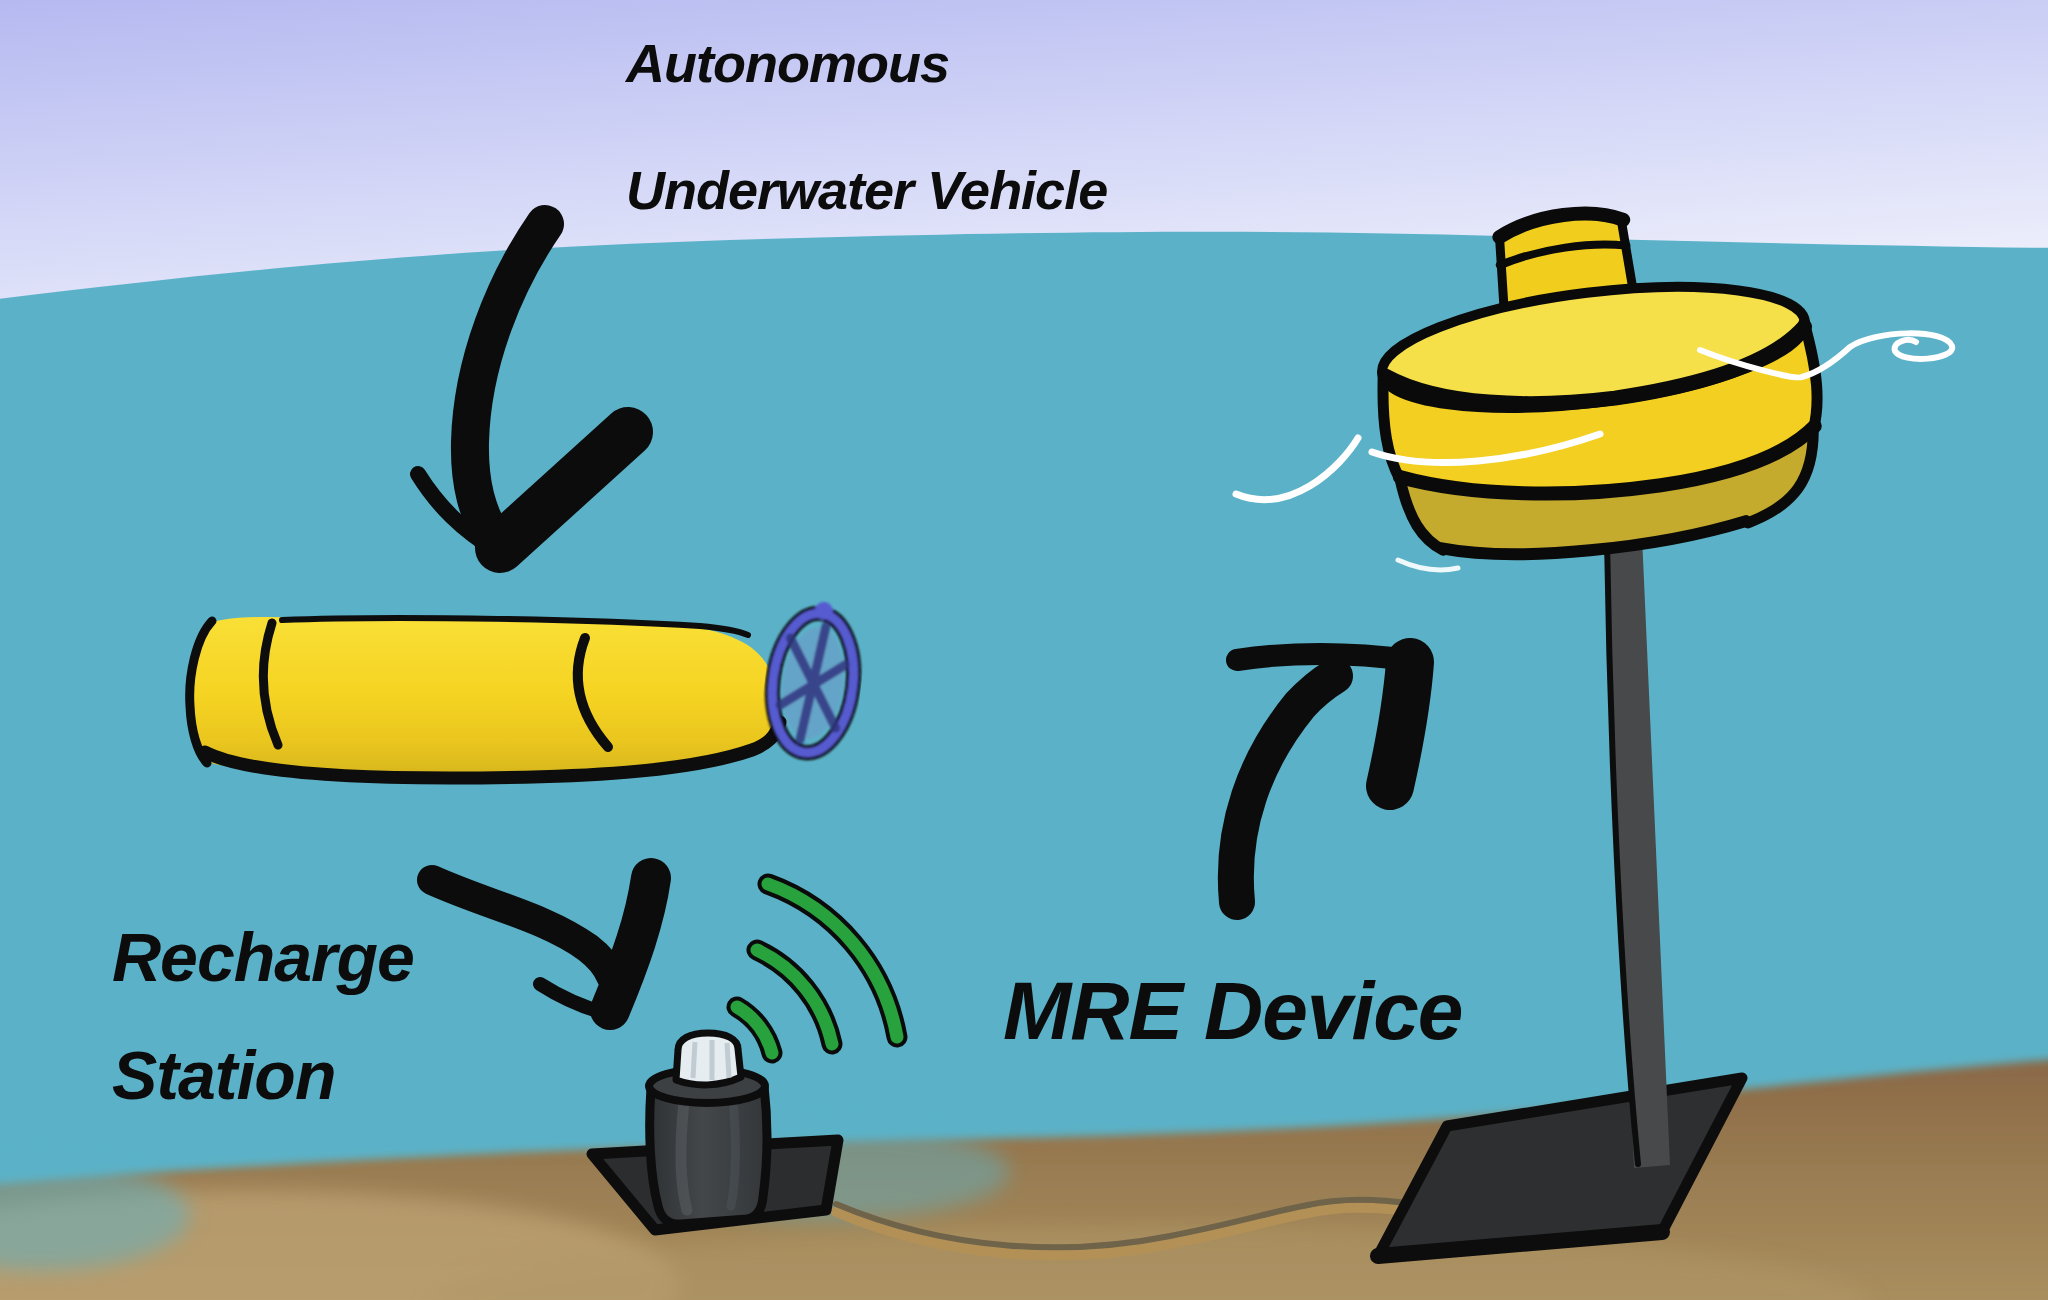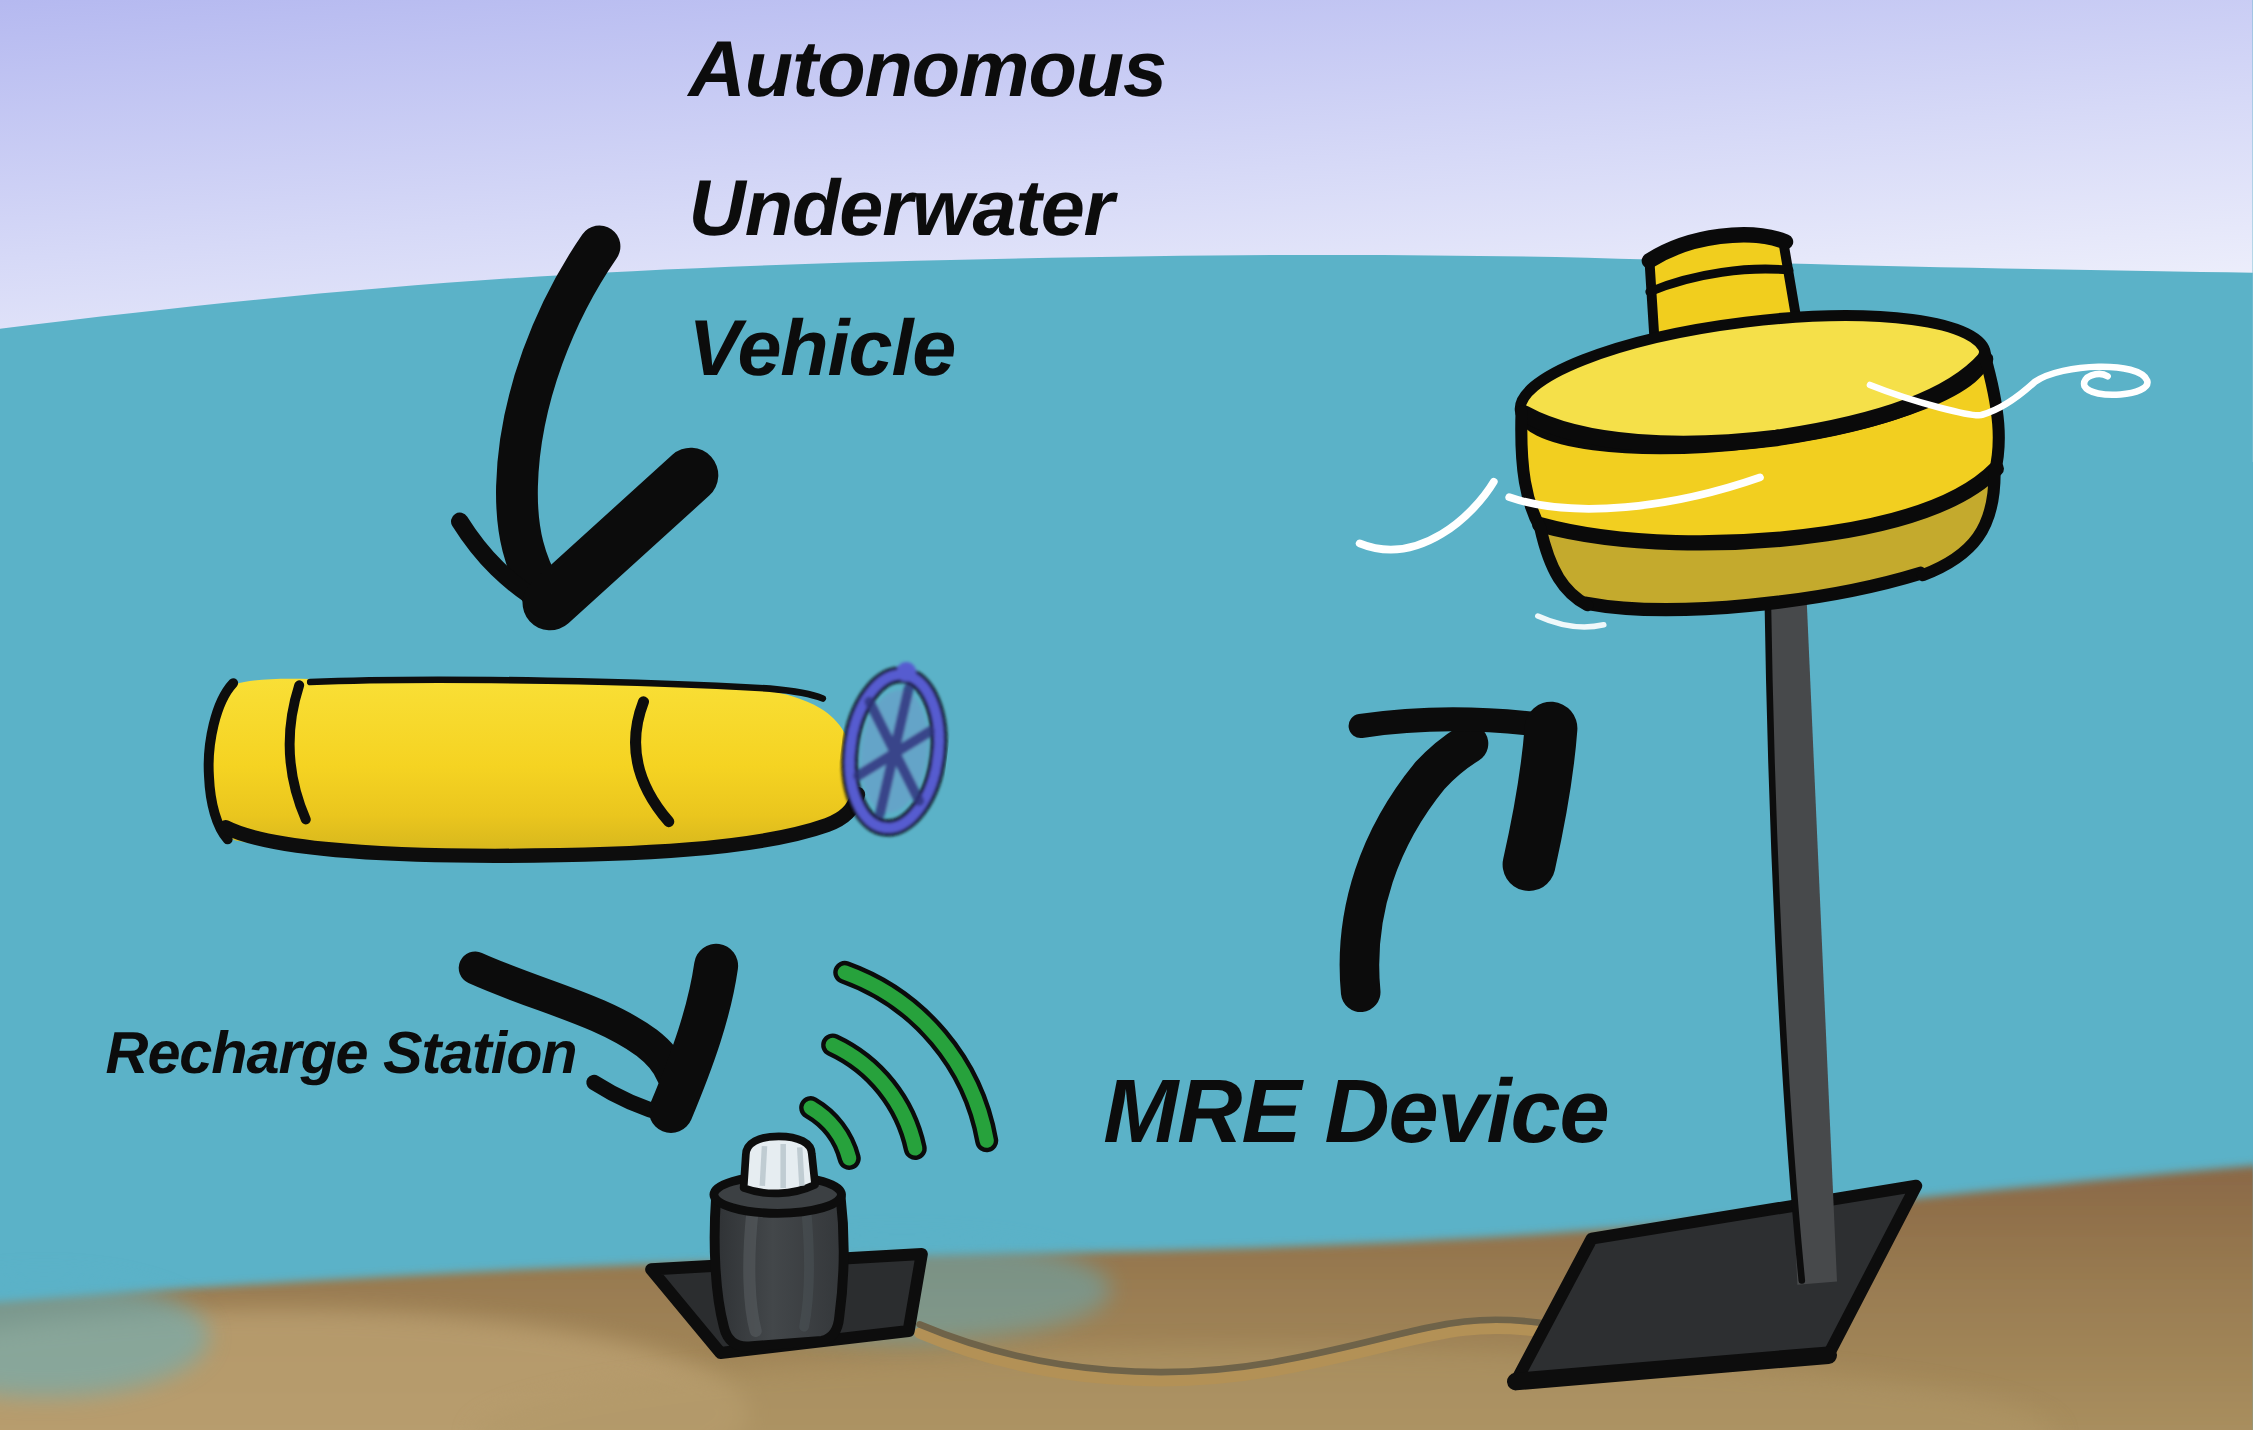--- a/index.html
+++ b/index.html
@@ -1,20 +1,20 @@
 <!DOCTYPE html>
 <html><head>
 <meta charset="utf-8">
 <style>
   html,body{margin:0;padding:0;background:#57b2c8;}
   .stage{position:relative;width:2048px;height:1300px;overflow:hidden;font-family:"Liberation Sans",sans-serif;}
   .stage svg{position:absolute;left:0;top:0;}
   .label{position:absolute;font-style:italic;font-weight:700;color:#0c0c0c;letter-spacing:-1px;}
-  .label-auv{left:626px;top:0px;width:570px;font-size:72px;line-height:127px;font-style:italic;}
-  .label-recharge{left:96px;top:898px;width:430px;font-size:54px;line-height:118px;}
+  .label-auv{left:626px;top:0px;width:570px;font-size:54px;line-height:127px;font-style:italic;}
+  .label-recharge{left:112px;top:898px;width:430px;font-size:68px;line-height:118px;}
   .label-mre{left:1003px;top:952px;font-size:82px;line-height:118px;white-space:nowrap;}
 </style>
 </head>
 <body>
 
 <div class="stage">
 
 <svg width="2048" height="1300" viewBox="0 0 2048 1300">
   <defs>
     <linearGradient id="skyGrad" x1="0" y1="0" x2="0.35" y2="1">

